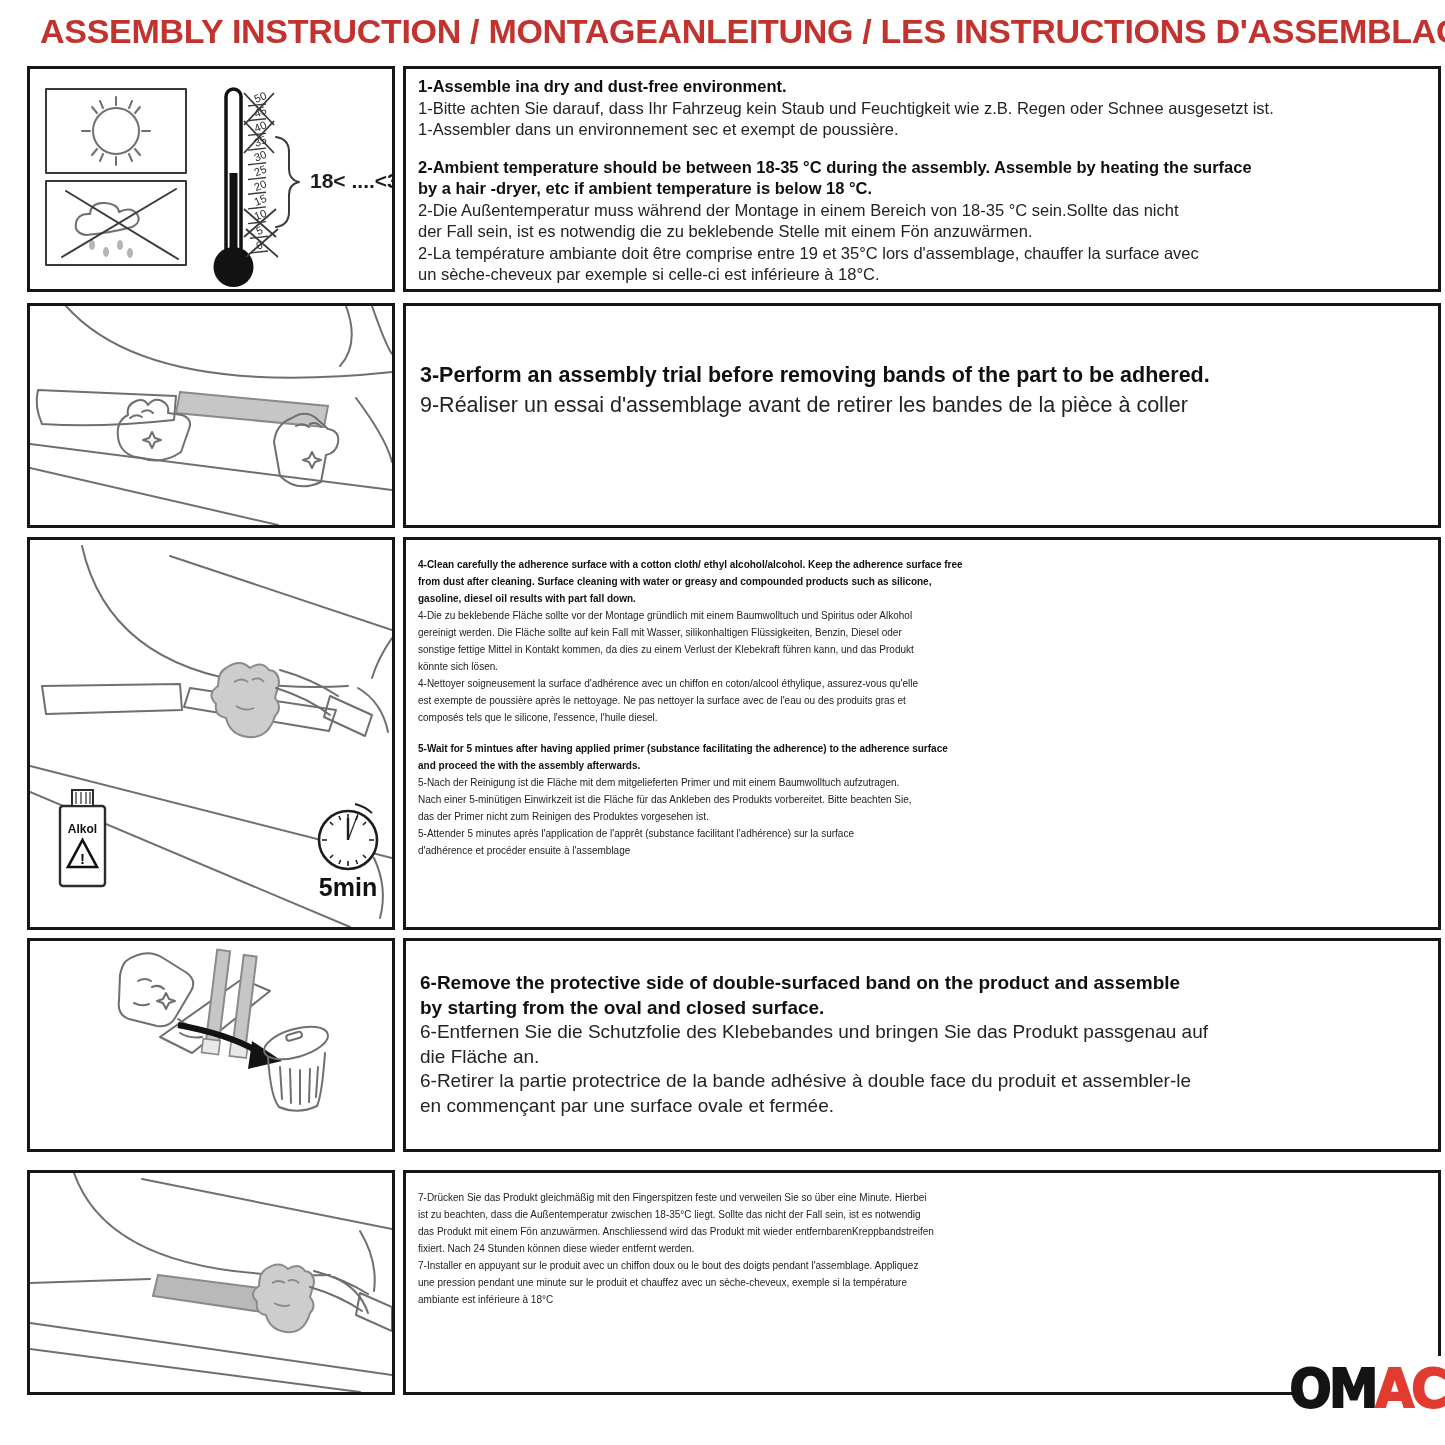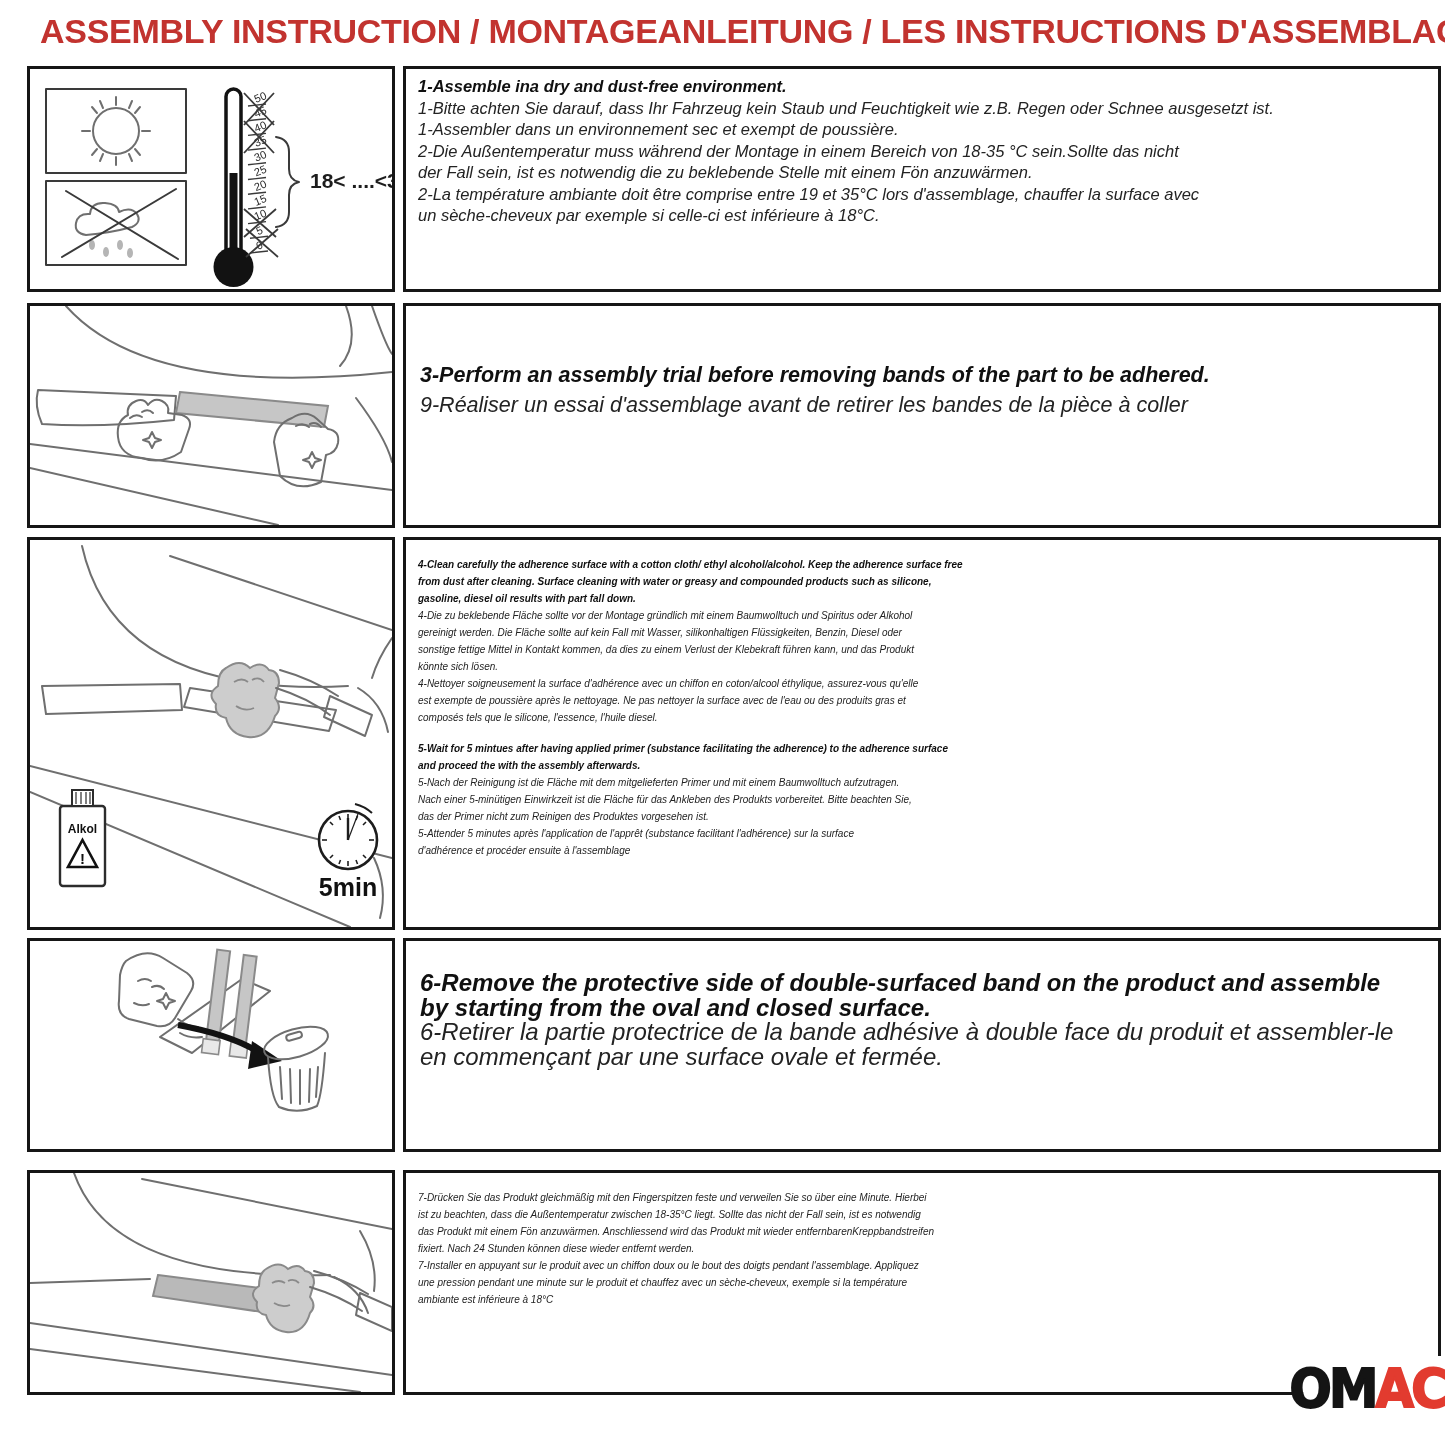--- a/index.html
+++ b/index.html
@@ -3,27 +3,27 @@
 <meta charset="utf-8">
 <style>
   html,body{margin:0;padding:0;background:#fff;}
   #page{position:relative;width:1445px;height:1445px;background:#fff;
         font-family:"Liberation Sans","DejaVu Sans",sans-serif;color:#232323;overflow:hidden;}
   .abs{position:absolute;}
   #title{left:40px;top:12px;width:1390px;font-size:34px;font-weight:700;
          letter-spacing:-0.3px;color:#C2332F;white-space:nowrap;}
   .box{position:absolute;border:3px solid #161616;background:#fff;box-sizing:border-box;}
   .imgbox{left:27px;width:368px;}
-  .txtbox{left:403px;width:1038px;font-style:italic;}
+  .txtbox{left:403px;width:1038px;}
   .txt{white-space:pre-line;}
   .b{font-weight:700;color:#101010;}
   .t1{font-size:16.5px;line-height:21.5px;}
   .t2{font-size:21.5px;line-height:30px;}
   .t3{font-size:10px;line-height:17px;}
-  .t4{font-size:24px;line-height:24.5px;}
+  .t4{font-size:19px;line-height:24.5px;}
   .pad1{padding:7px 8px 0 12px;}
   .pad2{padding:54px 8px 0 14px;}
   .pad3{padding:16px 8px 0 12px;}
   .pad4{padding:30px 8px 0 14px;}
   .pad5{padding:16px 8px 0 12px;}
   .gap16{margin-top:16px;}
   .gap14{margin-top:14px;}
   svg{display:block;}
   #logo{position:absolute;left:1291px;top:1356px;width:154px;height:66px;background:#fff;
         display:flex;align-items:center;justify-content:flex-end;
@@ -122,20 +122,22 @@
       <path d="M246,68 q13,2 13,15 l0,17 q0,11 10,13 q-10,2 -10,13 l0,17 q0,13 -13,15" class="ink-d" stroke-width="2.4"></path>
       <text x="280" y="119" font-size="21" font-weight="600" fill="#1d1d1d">18&lt; ....&lt;35 C</text>
     </svg>
   </div>
 
   <div class="box txtbox" style="top:66px;height:226px;">
     <div class="pad1">
       <div class="txt t1 b">1-Assemble ina dry and dust-free environment.</div>
       <div class="txt t1">1-Bitte achten Sie darauf, dass Ihr Fahrzeug kein Staub und Feuchtigkeit wie z.B. Regen oder Schnee ausgesetzt ist.</div>
       <div class="txt t1">1-Assembler dans un environnement sec et exempt de poussière.</div>
+      <div class="txt t1 b gap16">2-Ambient temperature should be between 18-35 °C  during the assembly. Assemble by heating the surface
+by a hair -dryer, etc if ambient temperature is below 18 °C.</div>
       <div class="txt t1">2-Die Außentemperatur muss während der Montage in einem Bereich von 18-35 °C  sein.Sollte das nicht
 der Fall sein, ist es notwendig die zu beklebende Stelle mit einem Fön anzuwärmen.</div>
       <div class="txt t1">2-La température ambiante doit être comprise entre 19 et 35°C lors d'assemblage, chauffer la surface avec
 un sèche-cheveux par exemple si celle-ci est inférieure à 18°C.</div>
     </div>
   </div>
 
   <div class="box imgbox" style="top:303px;height:225px;">
     <svg width="362" height="219" viewBox="0 0 362 219">
       <path d="M36,0 Q118,92 362,66" class="ink"></path>
@@ -280,20 +282,22 @@
           <rect x="258" y="92" width="16" height="6" rx="3" fill="#fff" class="ink"></rect>
         </g>
       </g>
     </svg>
   </div>
 
   <div class="box txtbox" style="top:938px;height:214px;">
     <div class="pad4">
       <div class="txt t4 b">6-Remove the protective side of double-surfaced band on the product and assemble
 by starting from the oval and closed surface.</div>
+      <div class="txt t4">6-Entfernen Sie die Schutzfolie des Klebebandes und bringen Sie das Produkt passgenau auf
+die Fläche an.</div>
       <div class="txt t4">6-Retirer la partie protectrice de la bande adhésive à double face du produit et assembler-le
 en commençant par une surface ovale et fermée.</div>
     </div>
   </div>
 
   <div class="box imgbox" style="top:1170px;height:225px;">
     <svg width="362" height="219" viewBox="0 0 362 219">
       <path d="M112,6 L362,56" class="ink"></path>
       <path d="M44,0 Q82,108 300,102" class="ink"></path>
       <path d="M330,58 Q348,88 344,118" class="ink"></path>

